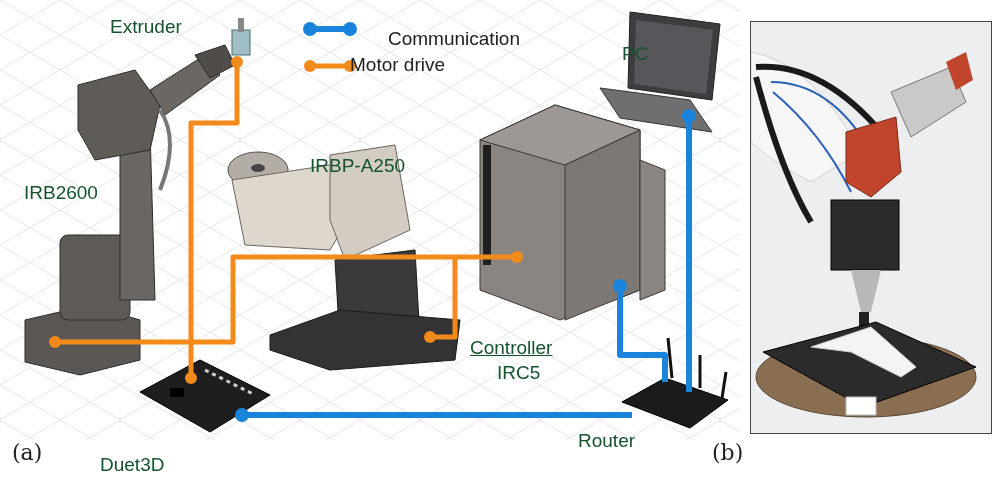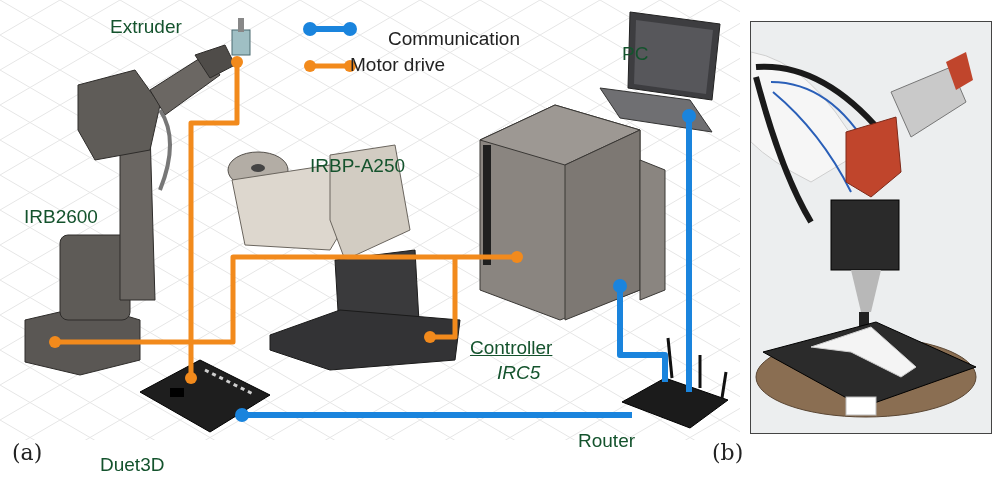--- a/index.html
+++ b/index.html
@@ -104,25 +104,25 @@
       <circle id="lg-motor-a" cx="310" cy="66" r="6" fill="#f28a1c"></circle>
       <circle id="lg-motor-b" cx="350" cy="66" r="6" fill="#f28a1c"></circle>
     </g>
   </g>
 </svg>
 
 <div class="legend-text" style="left:388px;top:17px;margin-top:11px;">Communication</div>
 <div class="legend-text" style="left:350px;top:54px;">Motor drive</div>
 
 <div class="label" style="left:110px;top:16px;">Extruder</div>
-<div class="label" style="left:24px;top:182px;margin-top:24px;">IRB2600</div>
+<div class="label" style="left:24px;top:182px;">IRB2600</div>
 <div class="label" style="left:310px;top:119px;margin-top:36px;">IRBP-A250</div>
 <div class="label" style="left:622px;top:43px;">PC</div>
 <div class="label" style="left:470px;top:337px;text-decoration:underline;">Controller</div>
-<div class="label" style="left:497px;top:362px;font-style:italic;">IRC5</div>
+<div class="label" style="left:497px;top:362px;">IRC5</div>
 <div class="label" style="left:100px;top:454px;">Duet3D</div>
 <div class="label" style="left:578px;top:430px;">Router</div>
 
 <div class="panel-label" style="left:12px;top:440px;">(a)</div>
 <div class="panel-label" style="left:712px;top:440px;">(b)</div>
 
 <div id="photo">
   <svg width="240" height="411" viewBox="0 0 240 411">
     <rect x="0" y="0" width="240" height="411" fill="#eceeef"></rect>
     <path d="M0 30 Q60 40 110 130 L60 160 Q20 140 0 120 Z" fill="#f6f6f6" stroke="#cfcfcf"></path>

